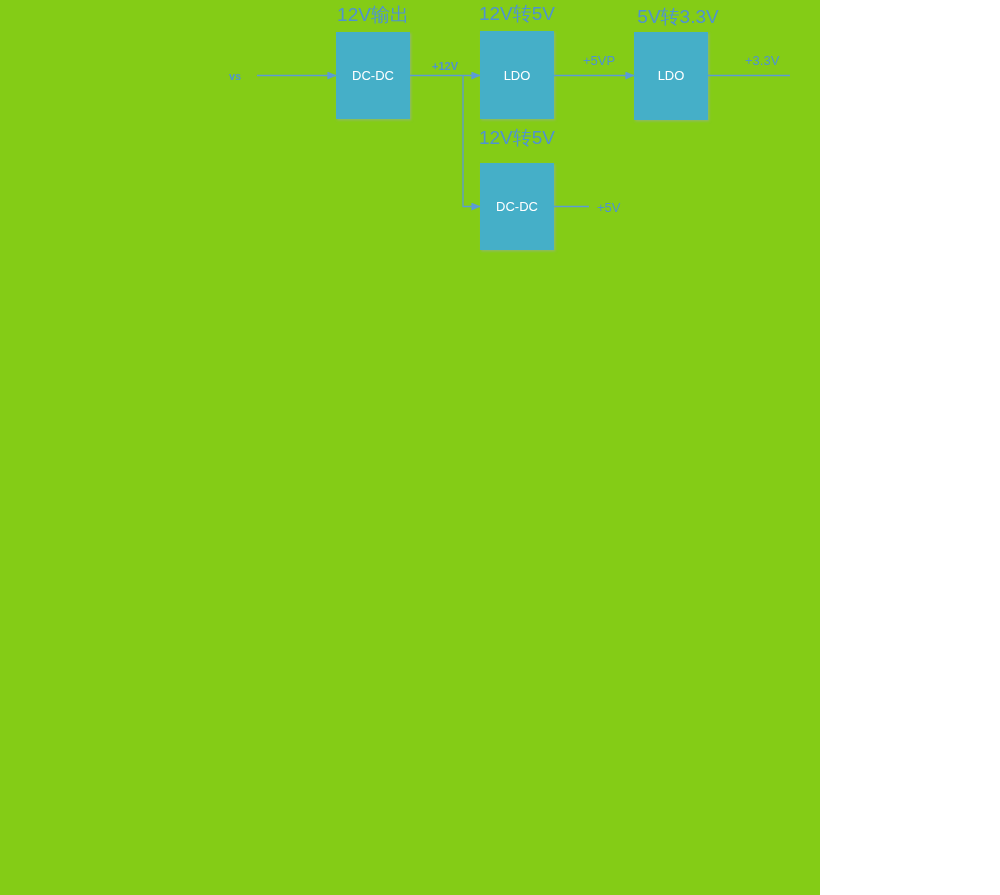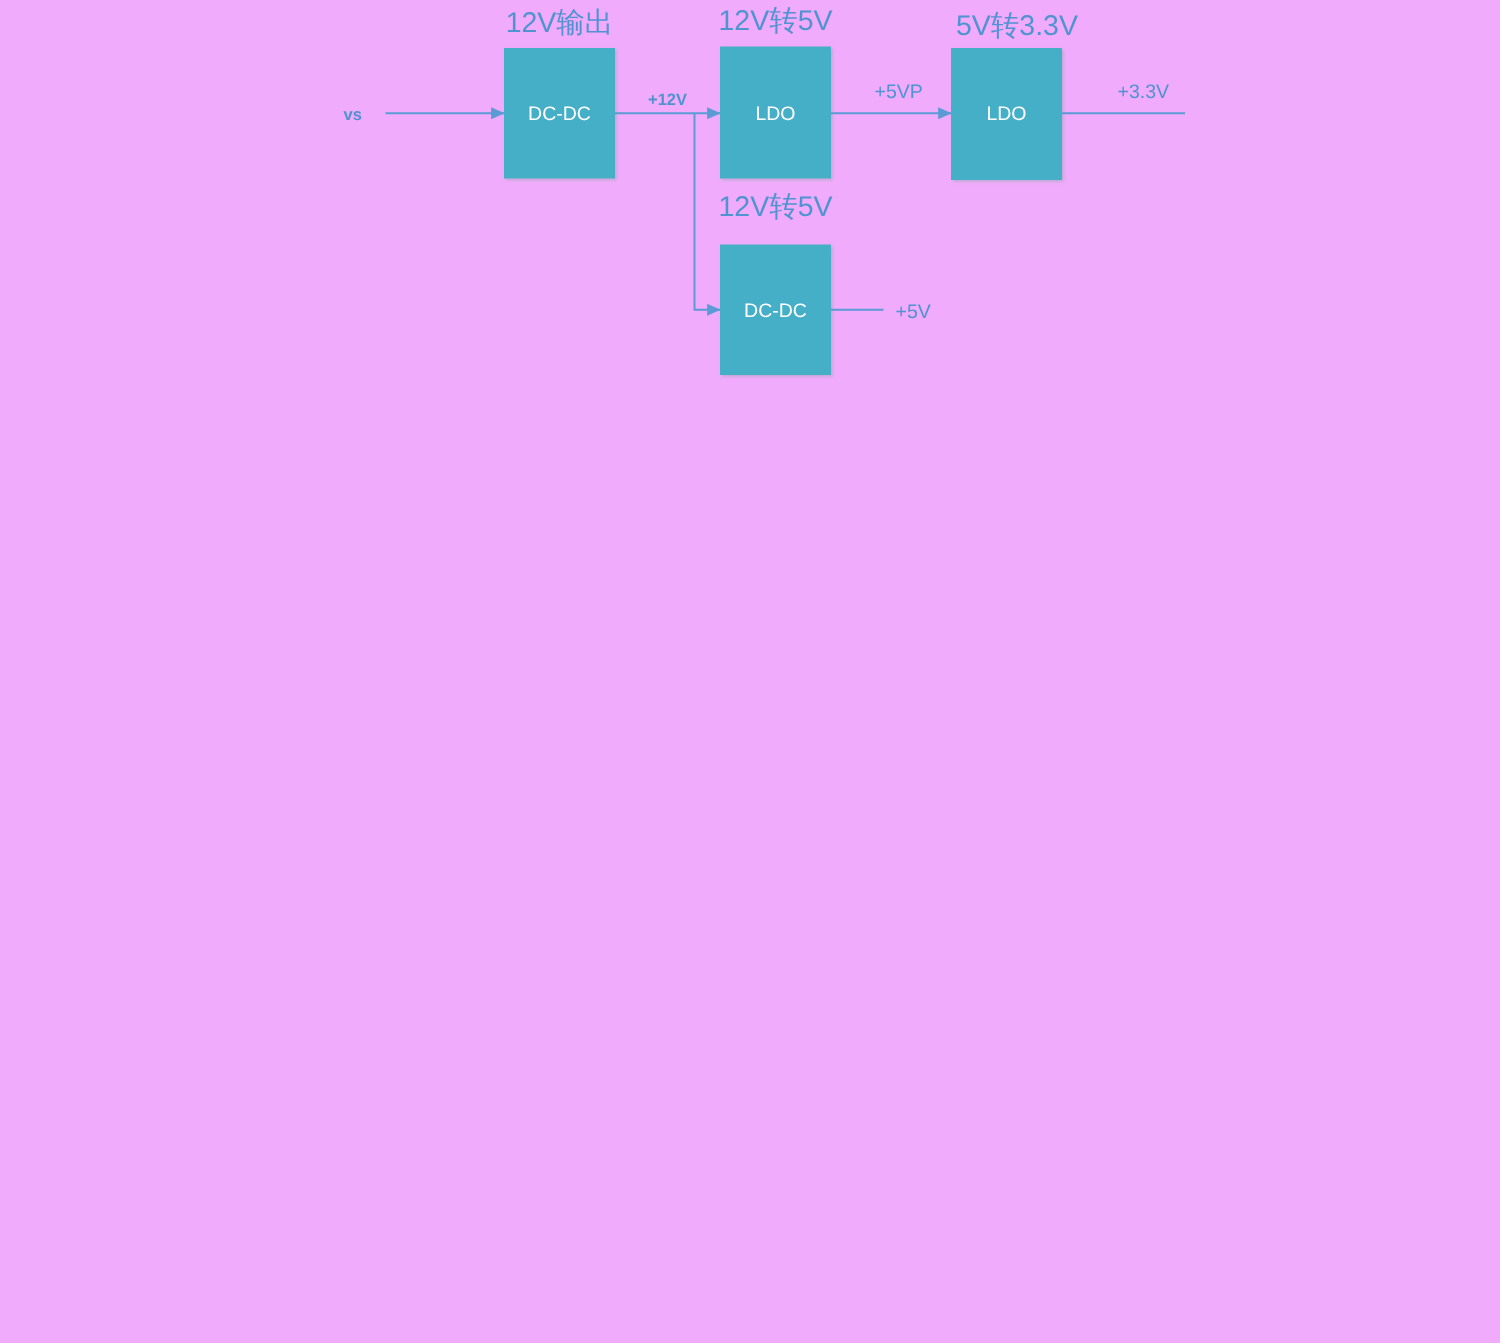--- a/index.html
+++ b/index.html
@@ -1,18 +1,18 @@
 <!DOCTYPE html>
 <html><head>
 <meta charset="utf-8">
 <title>Block Diagram</title>
 <style>
   html,body{margin:0;padding:0;background:#ffffff;}
   body{width:1000px;height:895px;overflow:hidden;font-family:"Liberation Sans",sans-serif;}
-  #stage{position:relative;width:1000px;height:895px;background:#f0abfc;}
+  #stage{position:relative;width:820px;height:895px;background:#84cc16;}
   svg#diagram{position:absolute;left:0;top:0;}
   #diagram text{font-family:"Liberation Sans",sans-serif;}
   .blk-label{fill:#fff;font-size:13px;}
   .hdr{fill:#4f93d1;font-size:19px;}
   .netlbl{fill:#4f93d1;font-size:13px;}
   .netlbl-sm{fill:#4f93d1;font-size:11px;font-weight:bold;}
 </style>
 </head>
 <body>
 

